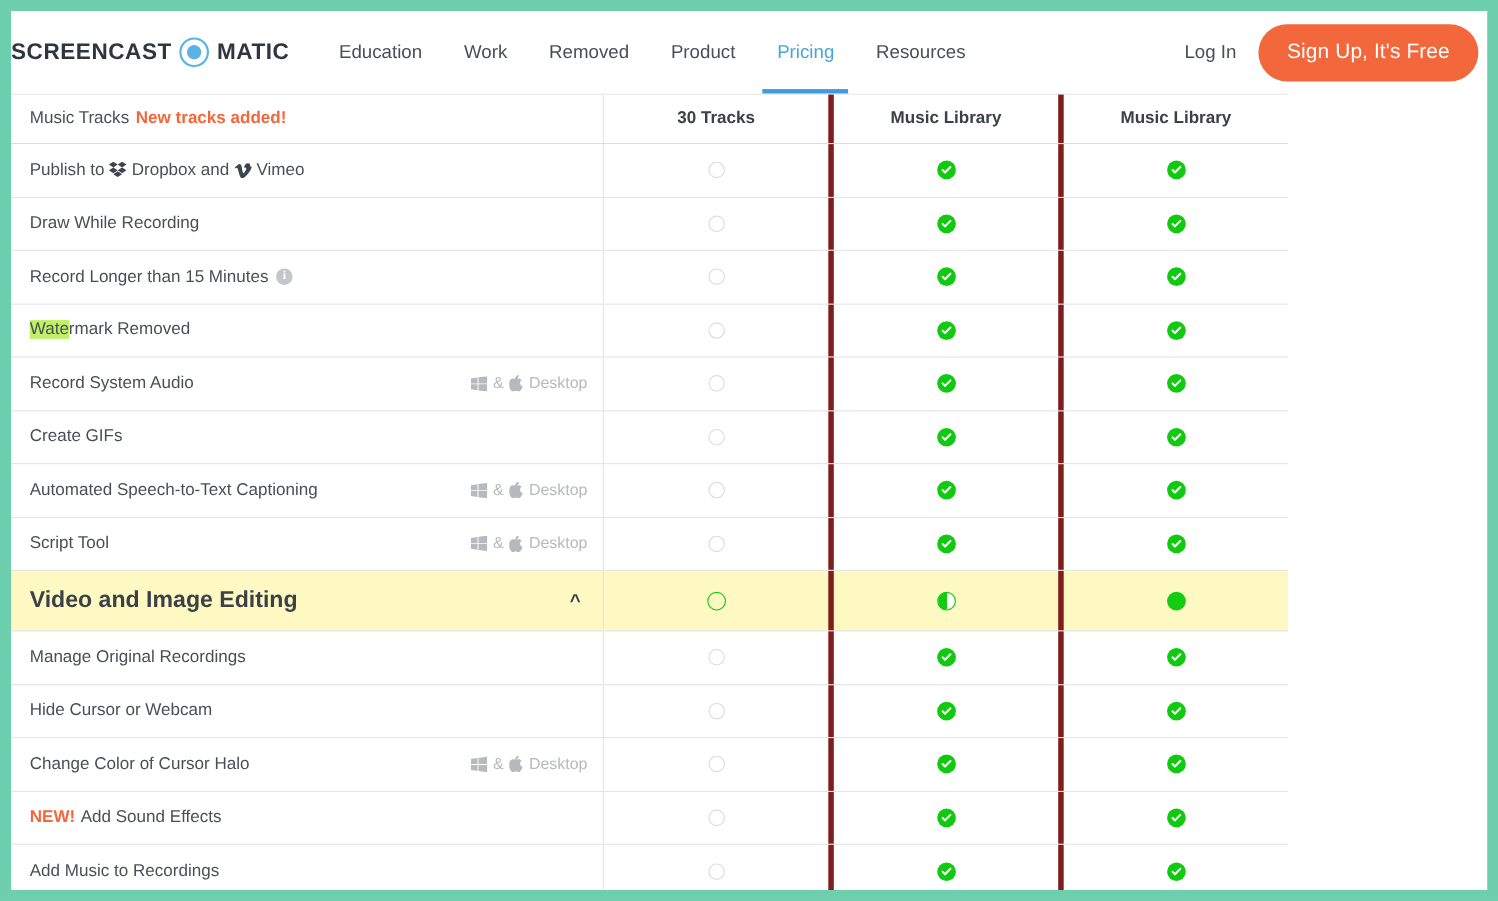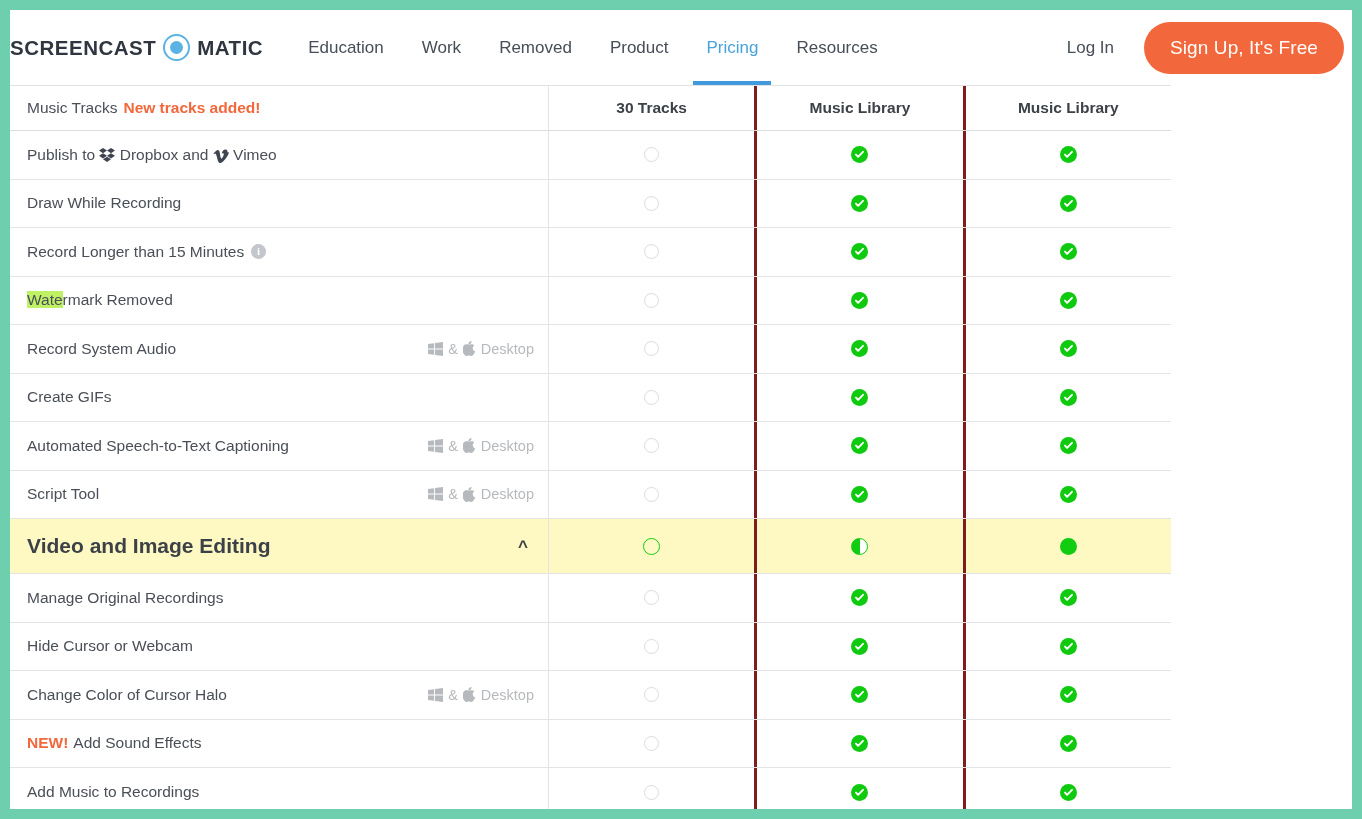--- a/index.html
+++ b/index.html
@@ -70,21 +70,21 @@
   .nav-link.active::after {
     content: "";
     position: absolute;
     left: 6px; right: 6px; bottom: 0;
     height: 4px;
     background: #3f9bdc;
   }
   .nav-right {
     margin-left: auto;
     display: flex; align-items: center;
-    gap: 10px;
+    gap: 0px;
     padding-right: 8px;
   }
   .login-link {
     font-size: 17px;
     color: #474e57;
     padding: 0 20px;
     cursor: pointer;
     white-space: nowrap;
   }
   .signup-btn {
@@ -122,21 +122,21 @@
     padding: 0 14px 0 17px;
     border-right: 1px solid #e4e4e4;
     font-size: 15.5px;
     color: #4a4f57;
   }
   .c-val {
     flex: 1 1 0;
     display: flex;
     align-items: center;
     justify-content: center;
-    border-right: 3px solid #7f1d1d;
+    border-right: 5px solid #7f1d1d;
   }
   .c-val:last-child { border-right: none; }
   .feat-label { white-space: nowrap; }
   .platform {
     margin-left: auto;
     display: flex;
     align-items: center;
     gap: 5px;
     color: #b6b9bd;
     font-size: 14.5px;

